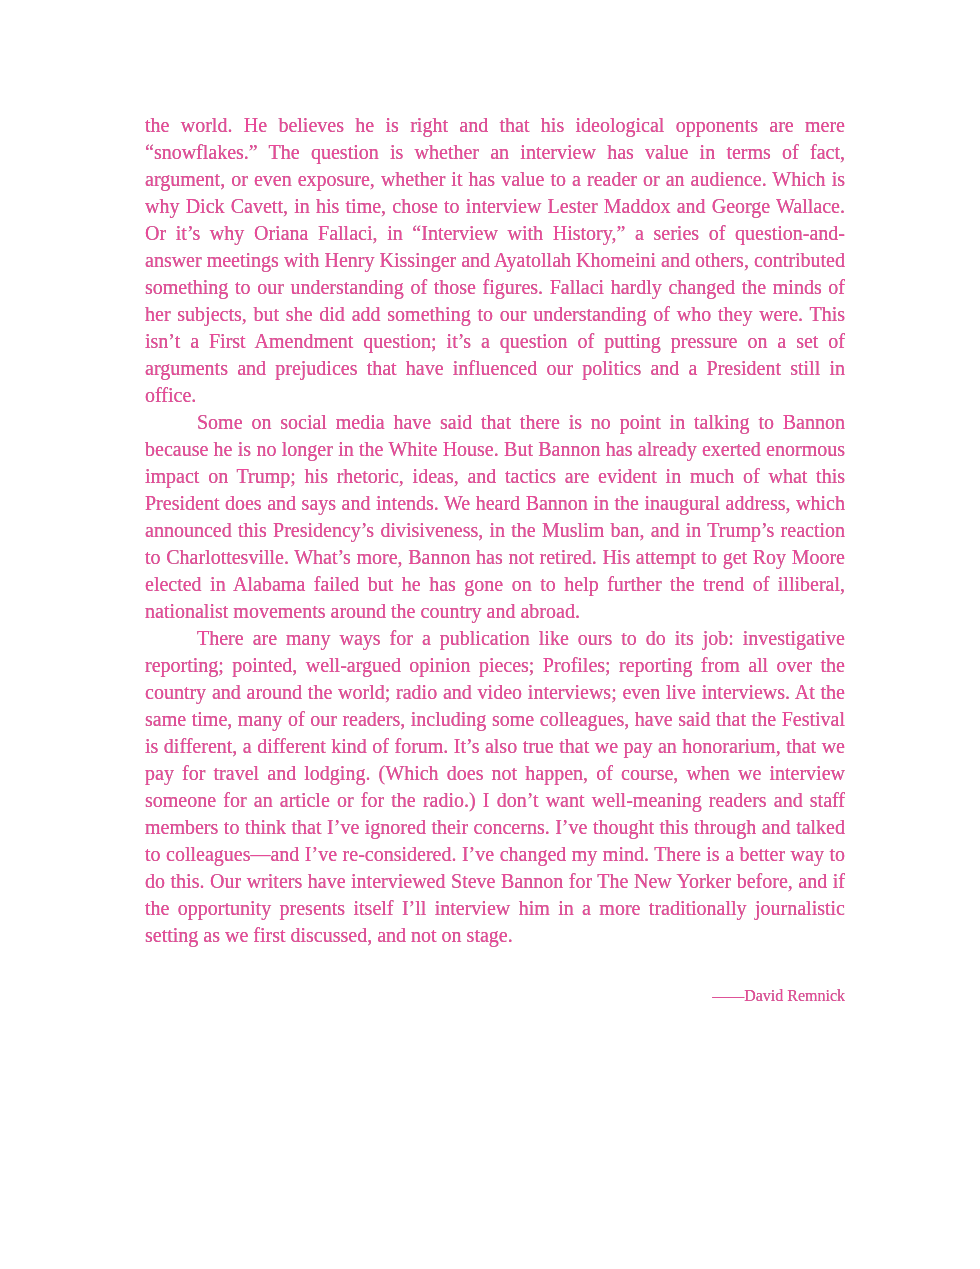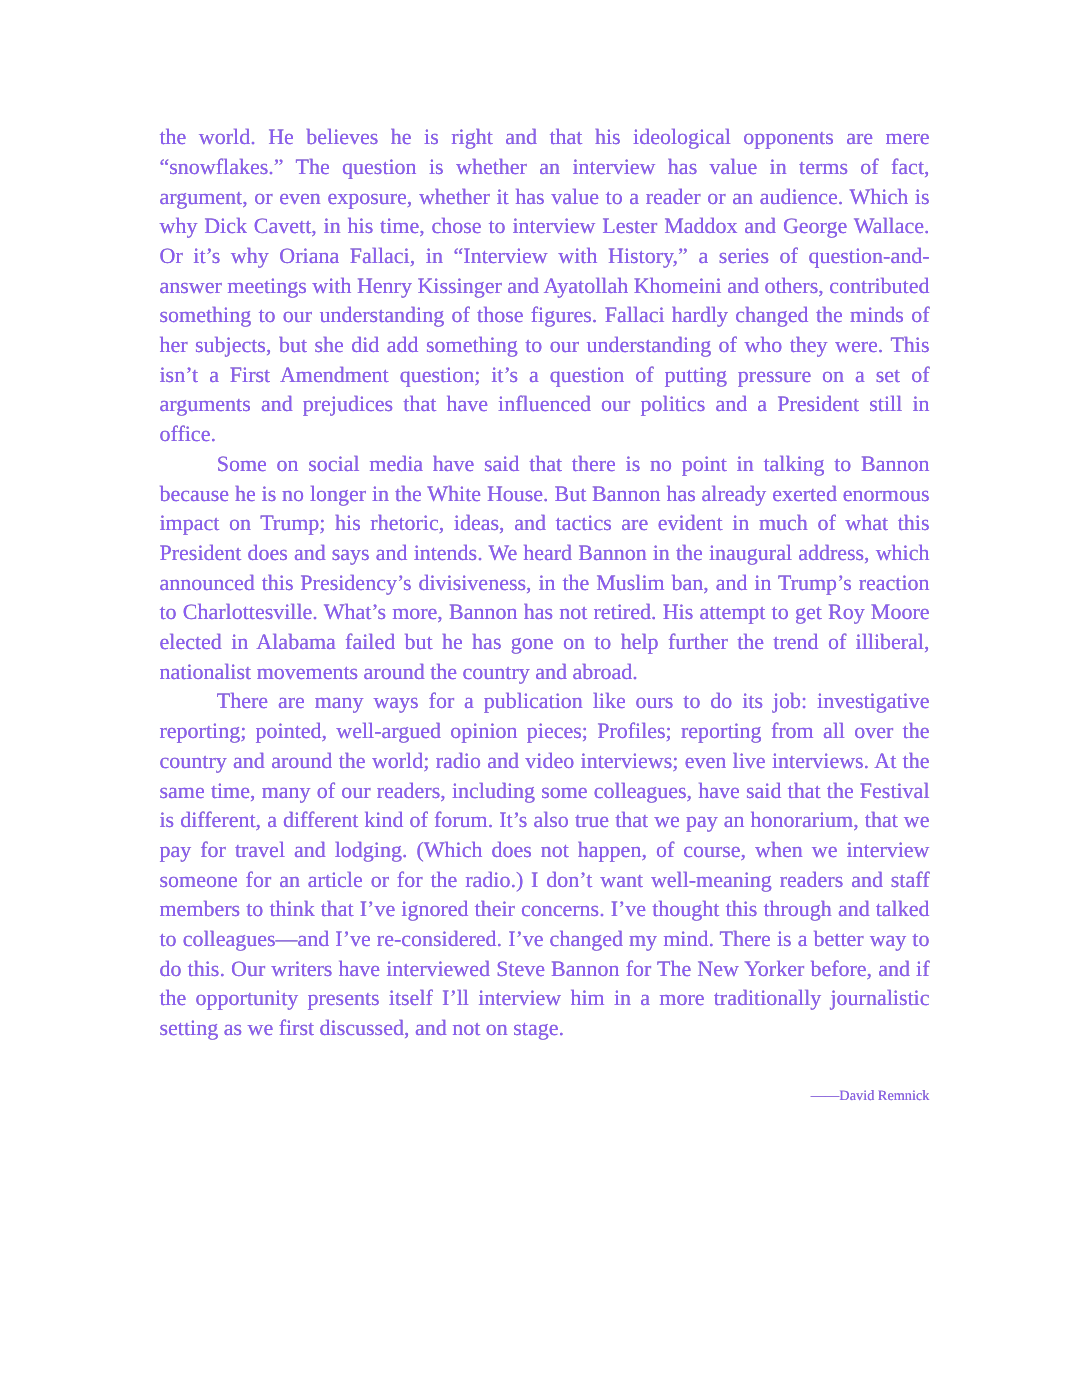--- a/index.html
+++ b/index.html
@@ -16,35 +16,35 @@
     overflow: hidden;
   }
   .text-block {
     position: absolute;
     left: 145px;
     top: 112px;
     width: 700px;
     font-family: "Liberation Serif", "DejaVu Serif", serif;
     font-size: 20px;
     line-height: 27px;
-    color: #8b5cf6;
+    color: #ec4899;
     text-shadow: 0 0 0.5px rgba(20,20,20,0.55);
   }
   .para {
     margin: 0;
     text-align: justify;
   }
   .para.indent {
     text-indent: 52px;
     font-family: Liberation Serif, serif;
   }
   .signature {
     margin: 33px 0 0 0;
     text-align: right;
-    font-size: 13px;
+    font-size: 16px;
   }
 </style>
 </head>
 <body>
 
 <div class="page">
   <div class="text-block">
     <p class="para">the world. He believes he is right and that his ideological opponents are mere “snowflakes.” The question is whether an interview has value in terms of fact, argument, or even exposure, whether it has value to a reader or an audience. Which is why Dick Cavett, in his time, chose to interview Lester Maddox and George Wallace. Or it’s why Oriana Fallaci, in “Interview with History,” a series of question-and-answer meetings with Henry Kissinger and Ayatollah Khomeini and others, contributed something to our understanding of those figures. Fallaci hardly changed the minds of her subjects, but she did add something to our understanding of who they were. This isn’t a First Amendment question; it’s a question of putting pressure on a set of arguments and prejudices that have influenced our politics and a President still in office.</p>
     <p class="para indent">Some on social media have said that there is no point in talking to Bannon because he is no longer in the White House. But Bannon has already exerted enormous impact on Trump; his rhetoric, ideas, and tactics are evident in much of what this President does and says and intends. We heard Bannon in the inaugural address, which announced this Presidency’s divisiveness, in the Muslim ban, and in Trump’s reaction to Charlottesville. What’s more, Bannon has not retired. His attempt to get Roy Moore elected in Alabama failed but he has gone on to help further the trend of illiberal, nationalist movements around the country and abroad.</p>
     <p class="para indent">There are many ways for a publication like ours to do its job: investigative reporting; pointed, well-argued opinion pieces; Profiles; reporting from all over the country and around the world; radio and video interviews; even live interviews. At the same time, many of our readers, including some colleagues, have said that the Festival is different, a different kind of forum. It’s also true that we pay an honorarium, that we pay for travel and lodging. (Which does not happen, of course, when we interview someone for an article or for the radio.) I don’t want well-meaning readers and staff members to think that I’ve ignored their concerns. I’ve thought this through and talked to colleagues—and I’ve re-considered. I’ve changed my mind. There is a better way to do this. Our writers have interviewed Steve Bannon for The New Yorker before, and if the opportunity presents itself I’ll interview him in a more traditionally journalistic setting as we first discussed, and not on stage.</p>

